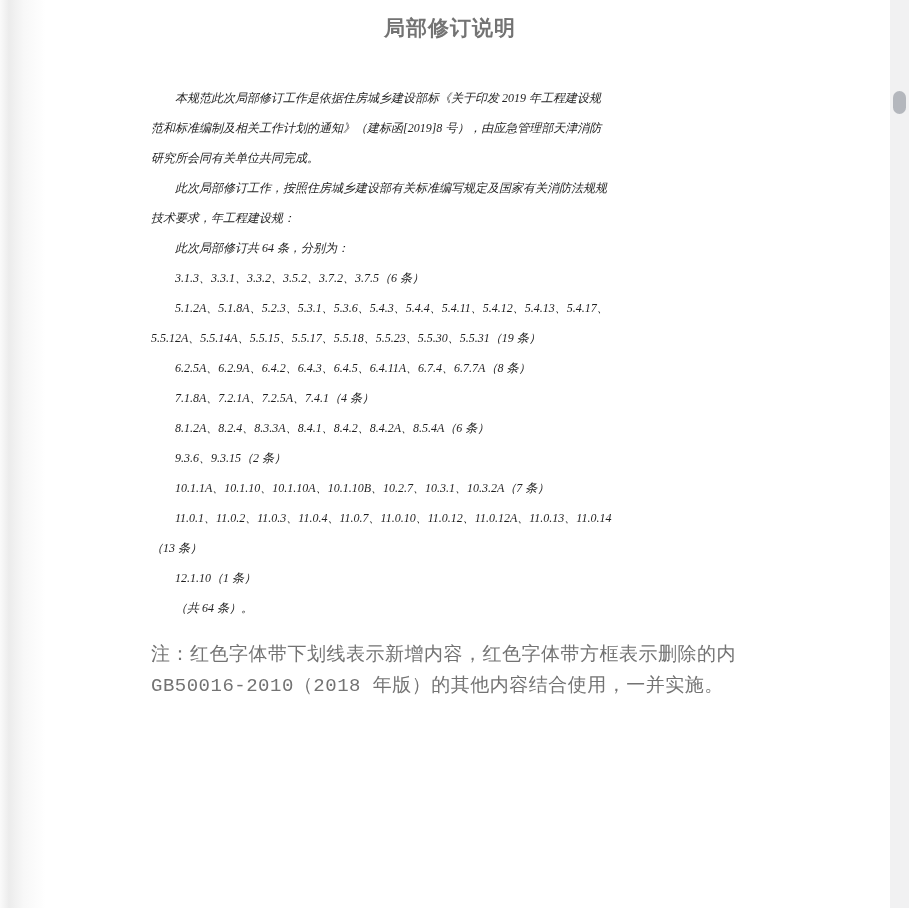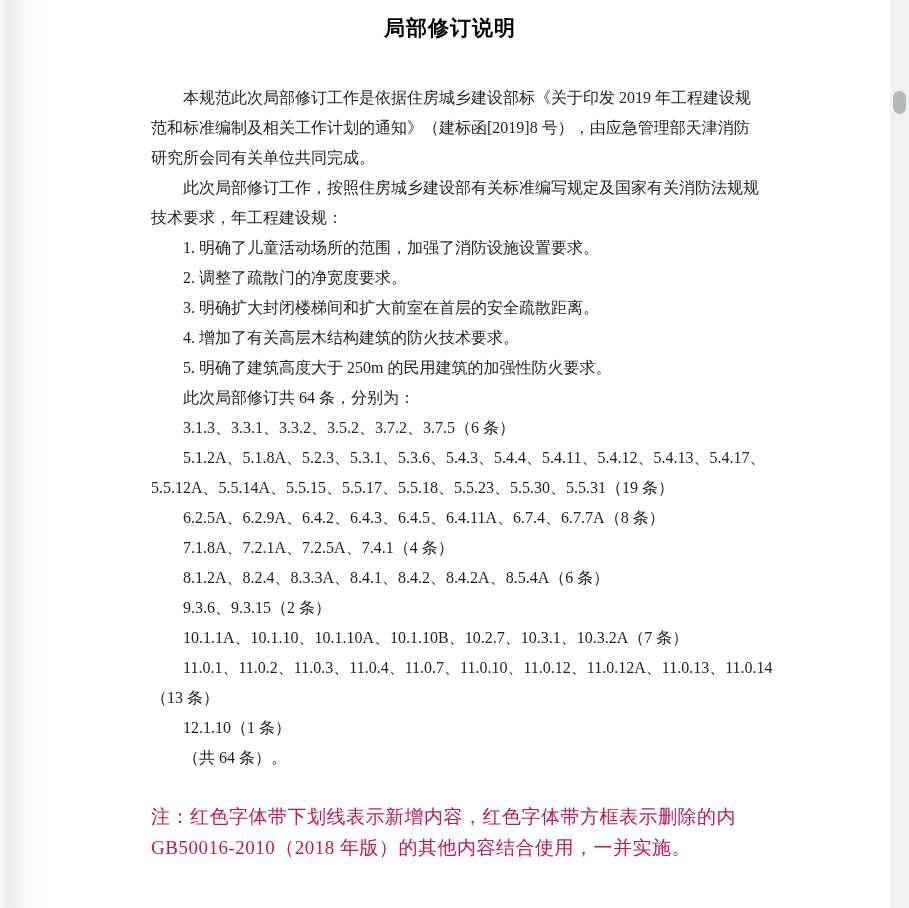--- a/index.html
+++ b/index.html
@@ -46,40 +46,42 @@
   }
 
   .doc-title {
     margin: 0;
     font-family: "Liberation Sans", "DejaVu Sans", sans-serif;
     font-size: 21px;
     font-weight: 700;
     line-height: 30px;
     text-align: center;
     letter-spacing: 1px;
-    color: #000000;
+    color: #737373;
   }
 
   .doc-body {
     margin-top: 40px;
-    font-size: 16px;
+    font-size: 12px;
     line-height: 30px;
+    font-style: italic;
   }
 
   .line {
     white-space: nowrap;
     text-indent: 0;
   }
   .line.indent { text-indent: 2em; }
 
   .note {
-    margin-top: 28px;
+    margin-top: 17px;
     font-size: 19px;
     line-height: 31px;
-    color: #be185d;
+    color: #737373;
+    font-family: Liberation Mono, monospace;
   }
   .note .line { letter-spacing: 0.5px; }
 </style>
 </head>
 <body>
 
 <div class="screen">
 
   <div class="edge-shadow"></div>
 
@@ -93,27 +95,20 @@
         <div class="line indent">本规范此次局部修订工作是依据住房城乡建设部标《关于印发 2019 年工程建设规</div>
         <div class="line">范和标准编制及相关工作计划的通知》（建标函[2019]8 号），由应急管理部天津消防</div>
         <div class="line">研究所会同有关单位共同完成。</div>
       </div>
 
       <div>
         <div class="line indent">此次局部修订工作，按照住房城乡建设部有关标准编写规定及国家有关消防法规规</div>
         <div class="line">技术要求，年工程建设规：</div>
       </div>
 
-      <div>
-        <div class="line indent">1.  明确了儿童活动场所的范围，加强了消防设施设置要求。</div>
-        <div class="line indent">2.  调整了疏散门的净宽度要求。</div>
-        <div class="line indent">3.  明确扩大封闭楼梯间和扩大前室在首层的安全疏散距离。</div>
-        <div class="line indent">4.  增加了有关高层木结构建筑的防火技术要求。</div>
-        <div class="line indent">5.  明确了建筑高度大于 250m 的民用建筑的加强性防火要求。</div>
-      </div>
 
       <div>
         <div class="line indent">此次局部修订共 64 条，分别为：</div>
         <div class="line indent">3.1.3、3.3.1、3.3.2、3.5.2、3.7.2、3.7.5（6 条）</div>
         <div class="line indent">5.1.2A、5.1.8A、5.2.3、5.3.1、5.3.6、5.4.3、5.4.4、5.4.11、5.4.12、5.4.13、5.4.17、</div>
         <div class="line">5.5.12A、5.5.14A、5.5.15、5.5.17、5.5.18、5.5.23、5.5.30、5.5.31（19 条）</div>
         <div class="line indent">6.2.5A、6.2.9A、6.4.2、6.4.3、6.4.5、6.4.11A、6.7.4、6.7.7A（8 条）</div>
         <div class="line indent">7.1.8A、7.2.1A、7.2.5A、7.4.1（4 条）</div>
         <div class="line indent">8.1.2A、8.2.4、8.3.3A、8.4.1、8.4.2、8.4.2A、8.5.4A（6 条）</div>
         <div class="line indent">9.3.6、9.3.15（2 条）</div>

